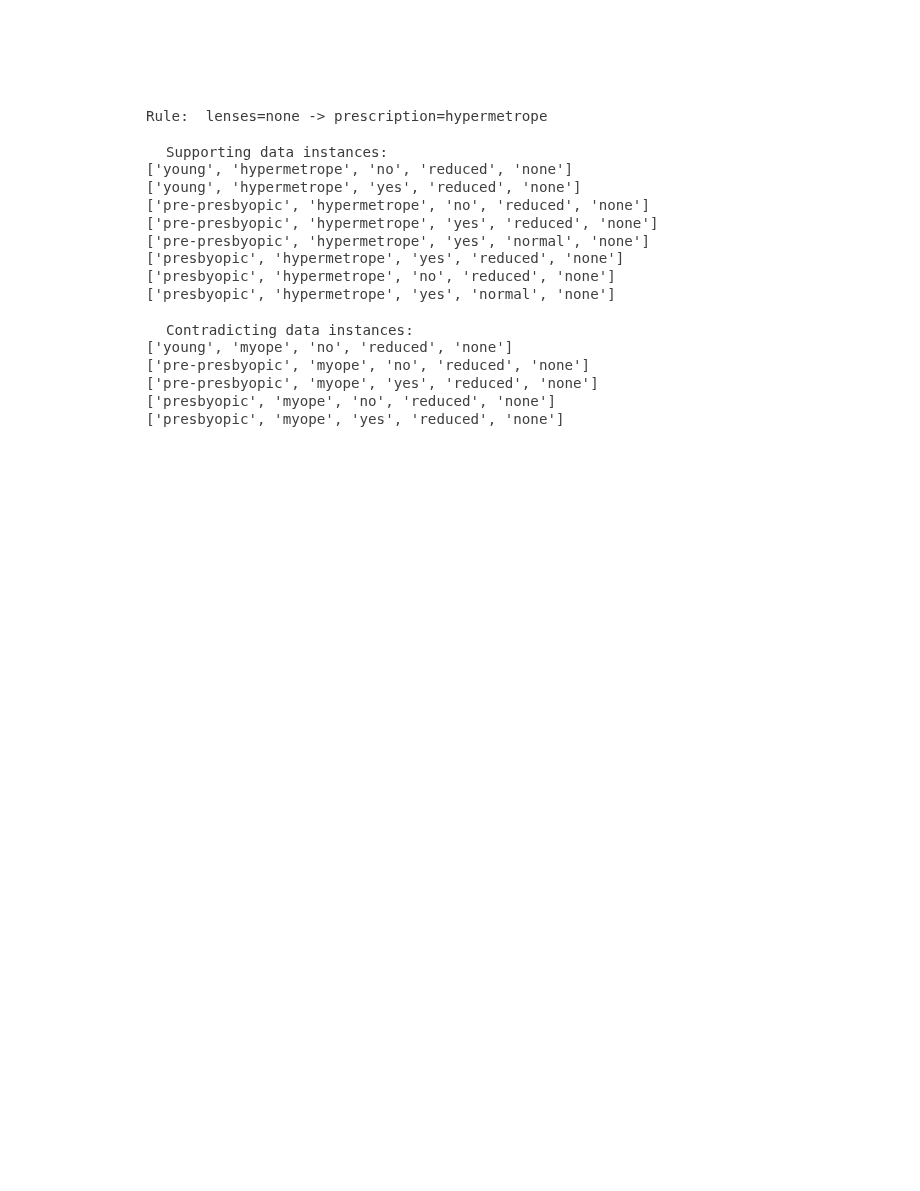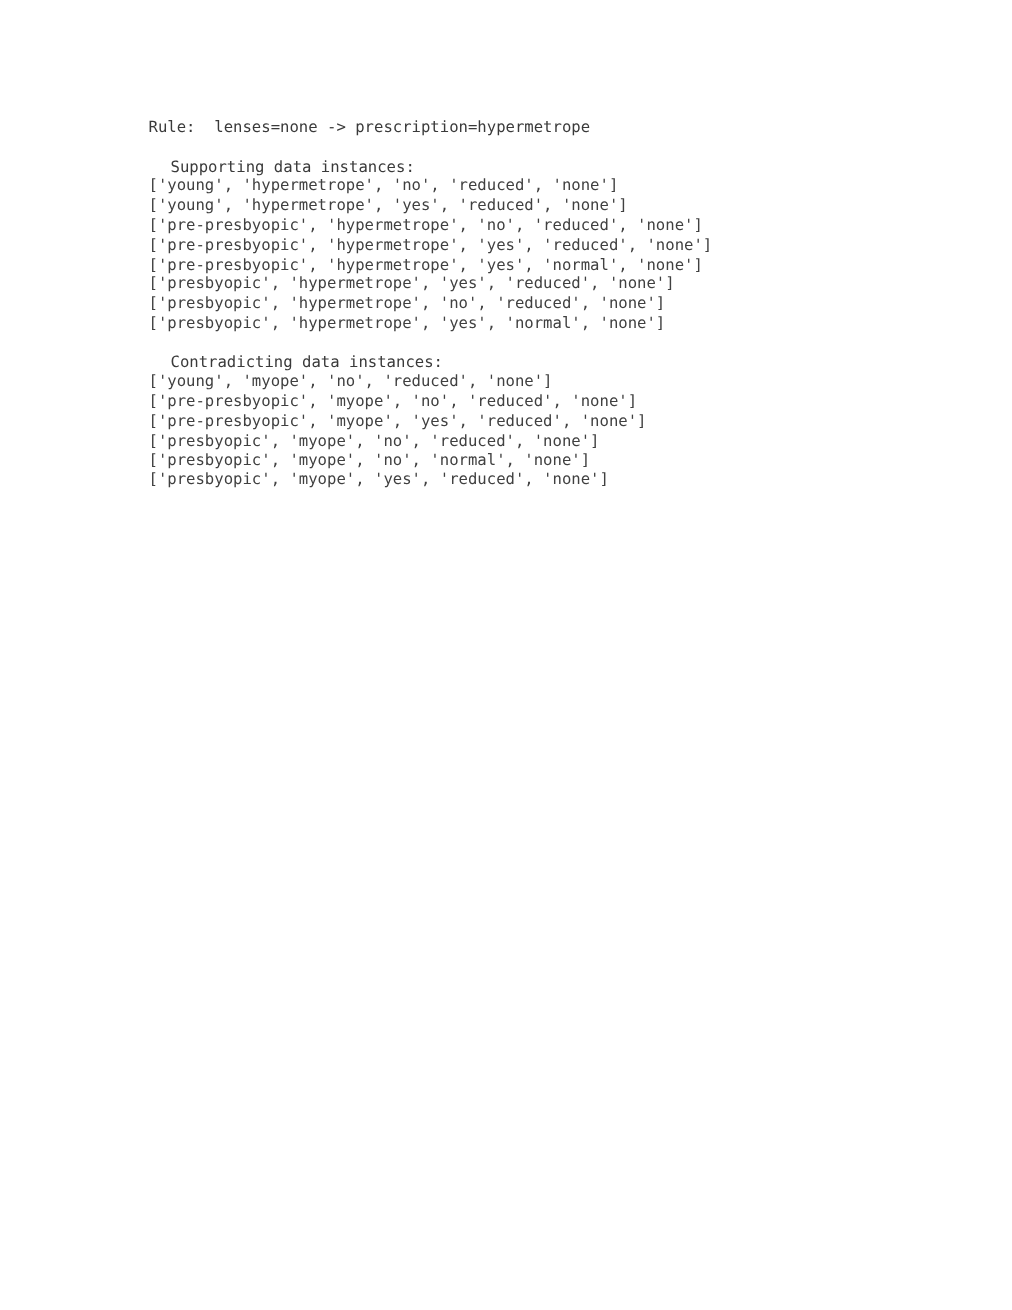--- a/index.html
+++ b/index.html
@@ -10,21 +10,21 @@
   }
   body {
     width: 920px;
     height: 1191px;
     position: relative;
     overflow: hidden;
     font-family: "DejaVu Sans Mono", "Liberation Mono", monospace;
   }
   #report {
     position: absolute;
-    left: 135px;
+    left: 146px;
     top: 108px;
     width: 740px;
   }
   .line {
     font-family: "DejaVu Sans Mono", "Liberation Mono", monospace;
     font-size: 14.2px;
     line-height: 17.8px;
     color: #3a3a3a;
     white-space: pre;
     letter-spacing: 0px;
@@ -68,16 +68,15 @@
   <div class="line data-instance">['presbyopic', 'hypermetrope', 'yes', 'normal', 'none']</div>
 
   <div class="line spacer"></div>
 
   <div class="line section-heading">Contradicting data instances:</div>
 
   <div class="line data-instance">['young', 'myope', 'no', 'reduced', 'none']</div>
   <div class="line data-instance">['pre-presbyopic', 'myope', 'no', 'reduced', 'none']</div>
   <div class="line data-instance">['pre-presbyopic', 'myope', 'yes', 'reduced', 'none']</div>
   <div class="line data-instance">['presbyopic', 'myope', 'no', 'reduced', 'none']</div>
-  <div class="line data-instance">['presbyopic', 'myope', 'no', 'normal', 'none']</div>
   <div class="line data-instance">['presbyopic', 'myope', 'yes', 'reduced', 'none']</div>
 
 </div>
 
 </body></html>

